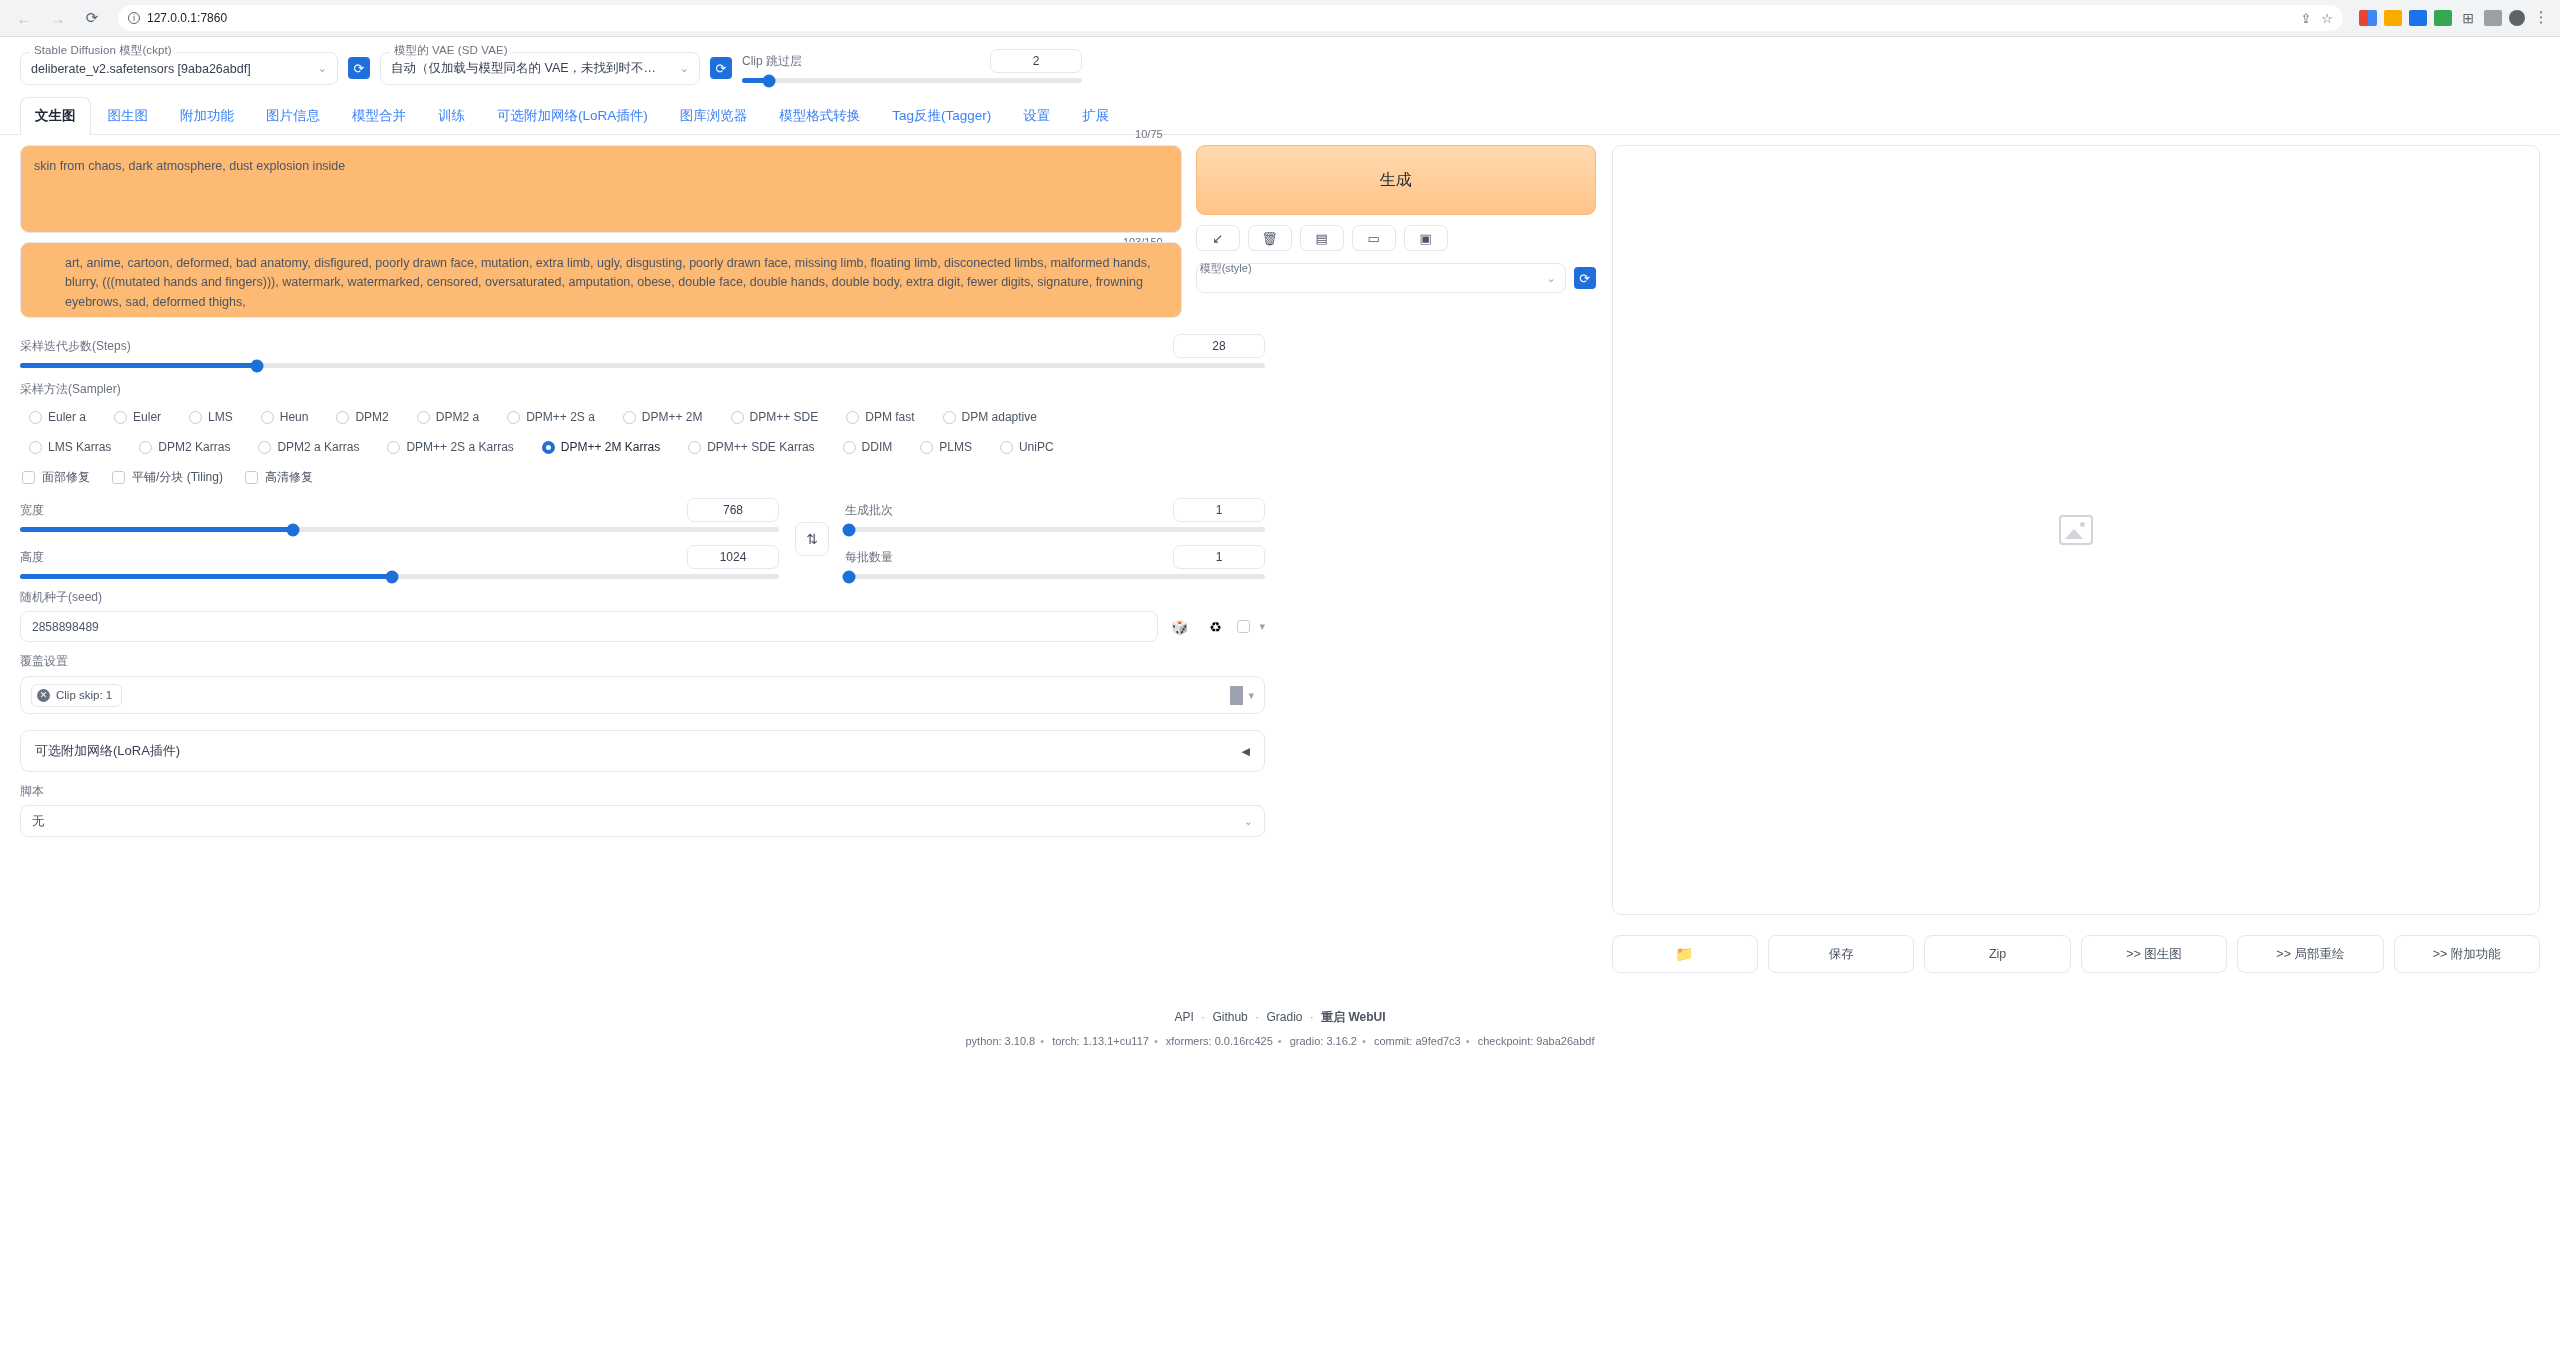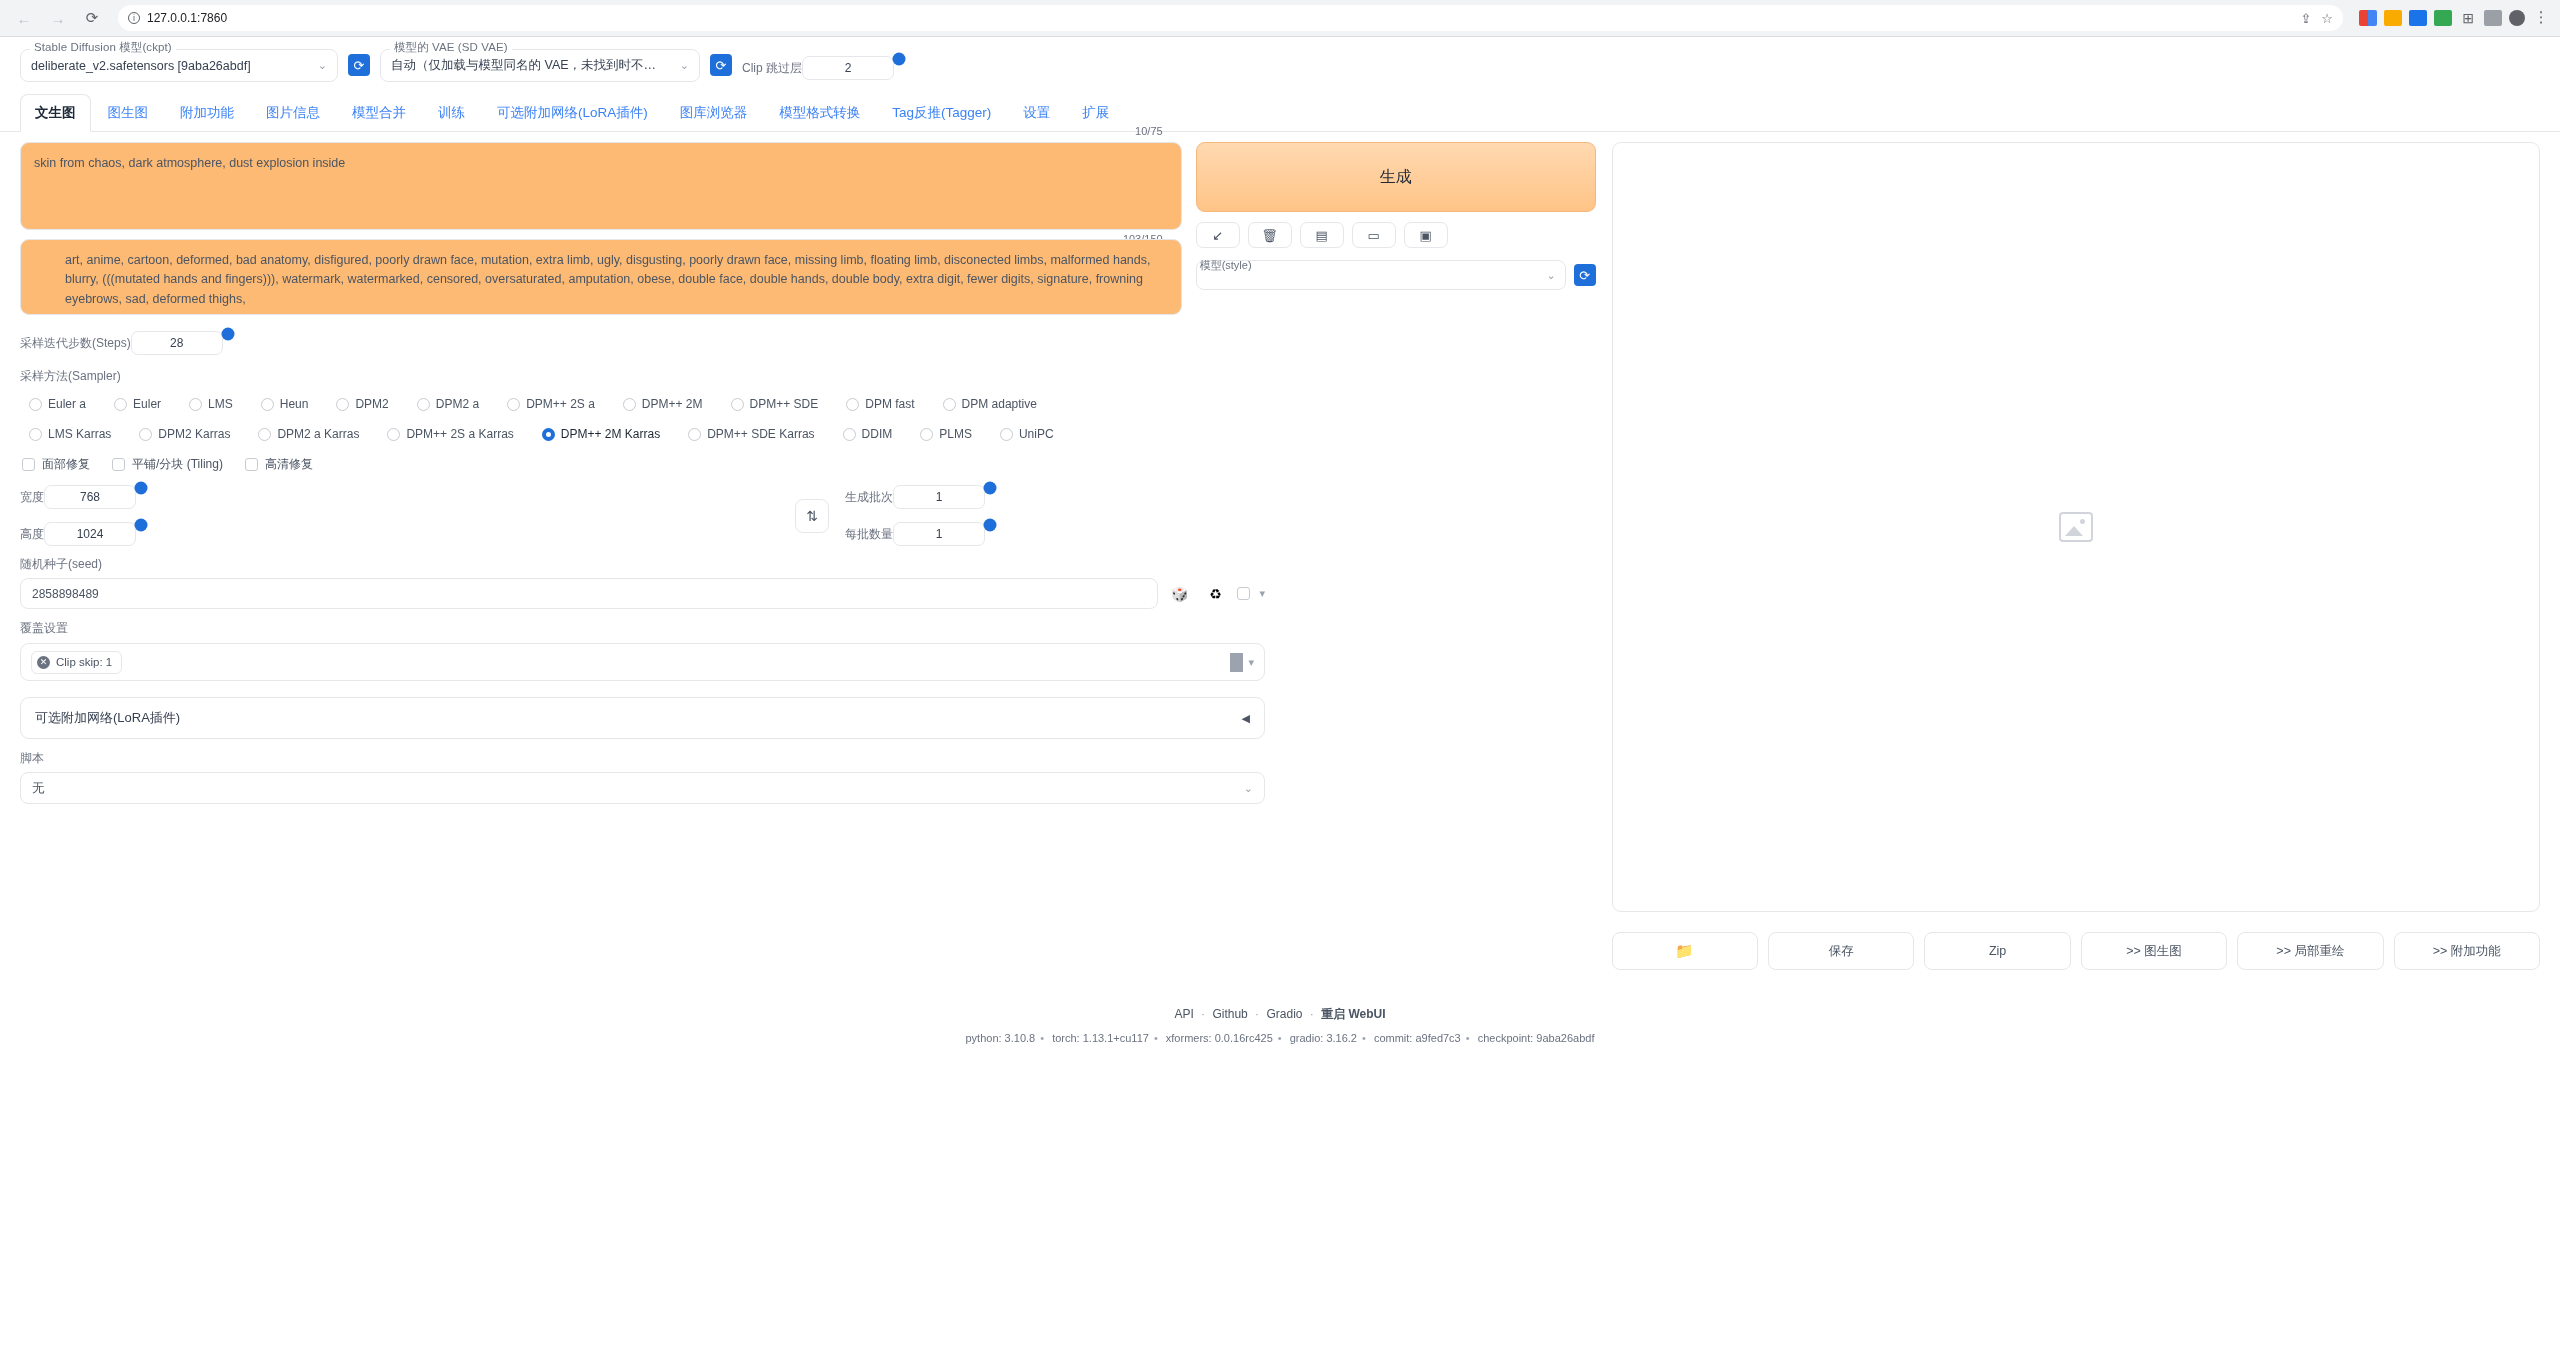--- a/index.html
+++ b/index.html
@@ -57,21 +57,21 @@
     display: flex; align-items: center; padding: 0 10px; font-size: 12.5px;
     color: #374151; gap: 21px;
   }
   .select-box .val { flex: 1; overflow: hidden; white-space: nowrap; }
   .chev { color: #9ca3af; font-size: 11px; }
   .refresh-btn {
     width: 22px; height: 22px; border-radius: 4px; background: #1e6fd9;
     color: #fff; font-size: 13px; display: flex; align-items: center;
     justify-content: center; margin-bottom: 6px; flex: none;
   }
-  .slider-wrap { display:flex; flex-direction:row; gap: 5px; }
+  .slider-wrap { display:flex; flex-direction:column; gap: 5px; }
   .slider-top { display: flex; align-items: center; justify-content: space-between; }
   .num-box {
     height: 24px; min-width: 92px; border: 1px solid #e5e7eb; border-radius: 7px;
     display: flex; align-items: center; justify-content: center;
     font-size: 12px; color: #374151; background:#fff;
   }
   .track { height: 5px; background: #e5e7eb; border-radius: 3px; position: relative; }
   .track .fill { position: absolute; left:0; top:0; bottom:0; background: #1e6fd9; border-radius: 3px; }
   .track .knob {
     position: absolute; top: 50%; width: 13px; height: 13px; background: #1e6fd9;

